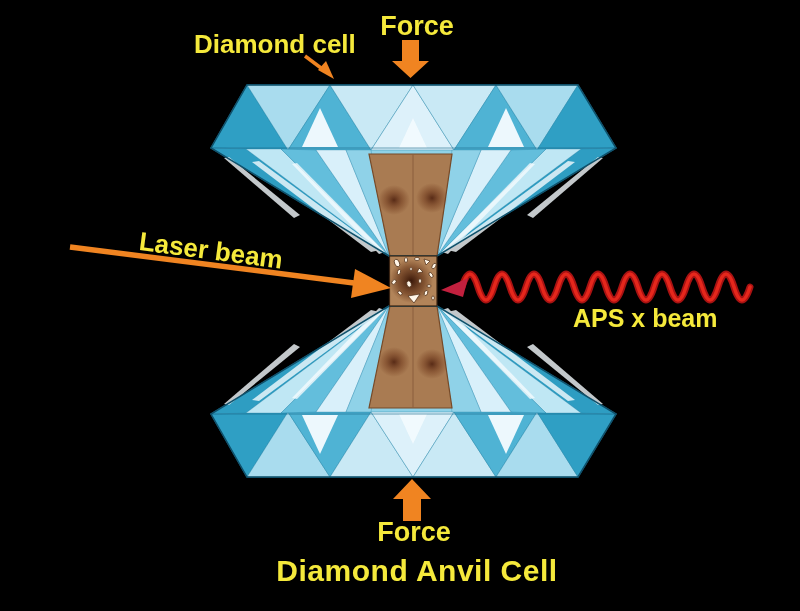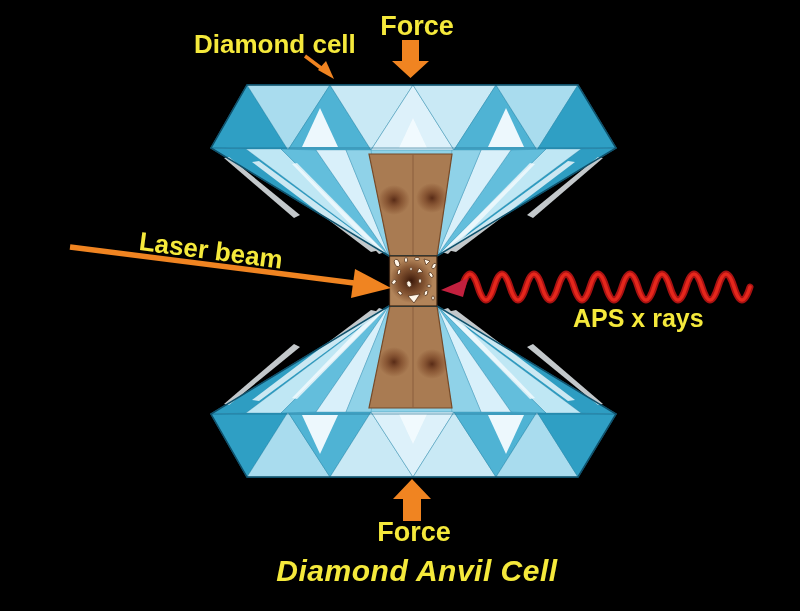--- a/index.html
+++ b/index.html
@@ -17,21 +17,21 @@
     font-weight:bold;
     white-space:nowrap;
     font-family:"Liberation Sans",sans-serif;
     line-height:1;
   }
   .lbl-diamond-cell{left:194px;top:31px;font-size:26px;text-align:center;}
   .lbl-force-top{left:417px;top:13px;font-size:27px;transform:translateX(-50%);}
   .lbl-laser{left:141px;top:228px;font-size:26px;transform:rotate(7.5deg);transform-origin:0 0;}
   .lbl-aps{left:573px;top:306px;font-size:25px;}
   .lbl-force-bottom{left:414px;top:519px;font-size:27px;transform:translateX(-50%);}
-  .lbl-title{left:417px;top:556px;font-size:30px;transform:translateX(-50%);letter-spacing:0.5px;font-style:italic;}
+  .lbl-title{left:417px;top:556px;font-size:30px;transform:translateX(-50%);letter-spacing:0.5px;}
 </style>
 </head>
 <body>
 
 <svg id="scene" width="800" height="611" viewBox="0 0 800 611">
   <defs>
     <radialGradient id="hotspot" cx="50%" cy="50%" r="50%">
       <stop offset="0%" stop-color="#4A1D0C" stop-opacity="0.85"></stop>
       <stop offset="55%" stop-color="#6B3418" stop-opacity="0.45"></stop>
       <stop offset="100%" stop-color="#6B3418" stop-opacity="0"></stop>
@@ -148,17 +148,17 @@
     <polygon points="441,290 468,278 463,297" fill="#C2203E" stroke="none"></polygon>
   </g>
 </svg>
 
 <div class="lbl lbl-diamond-cell">Diamond cell</div>
 
 <div class="lbl lbl-force-top">Force</div>
 
 <div class="lbl lbl-laser">Laser beam</div>
 
-<div class="lbl lbl-aps">APS x rays</div>
+<div class="lbl lbl-aps">APS x beam</div>
 
 <div class="lbl lbl-force-bottom">Force</div>
 
 <div class="lbl lbl-title">Diamond Anvil Cell</div>
 
 </body></html>

